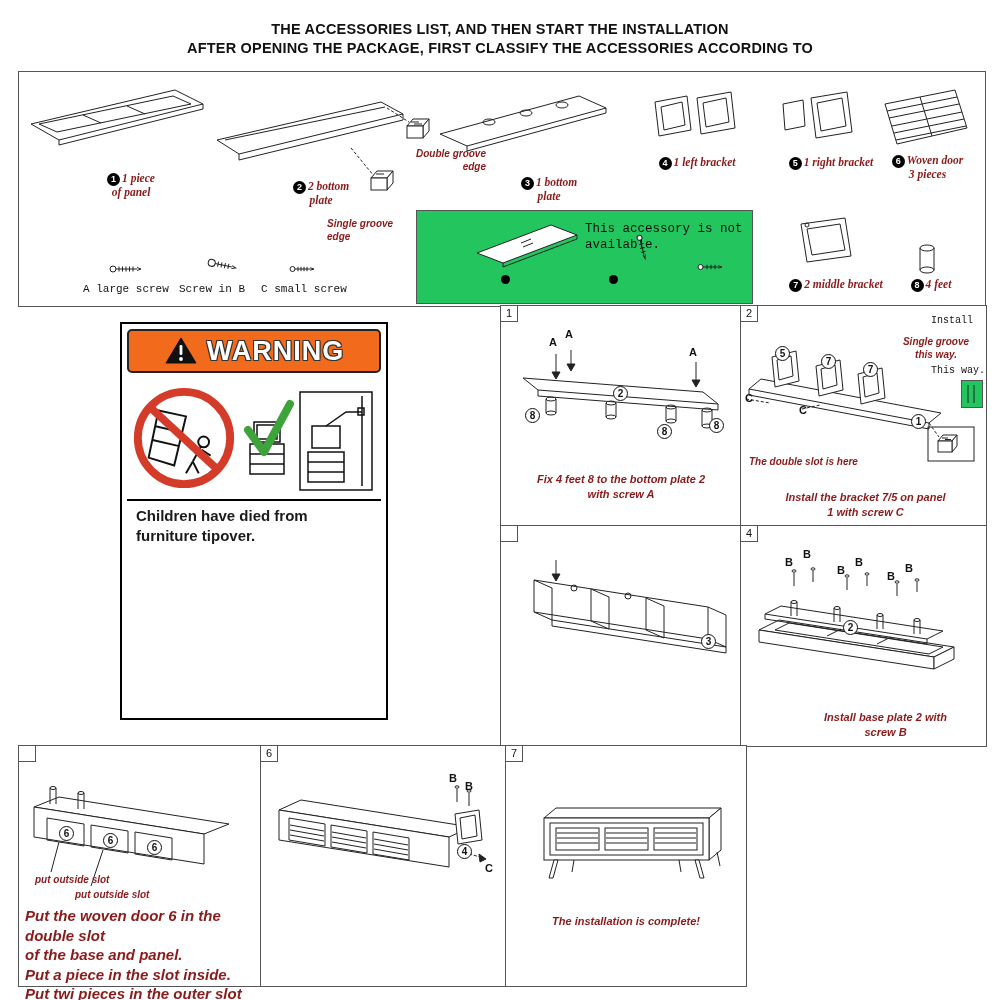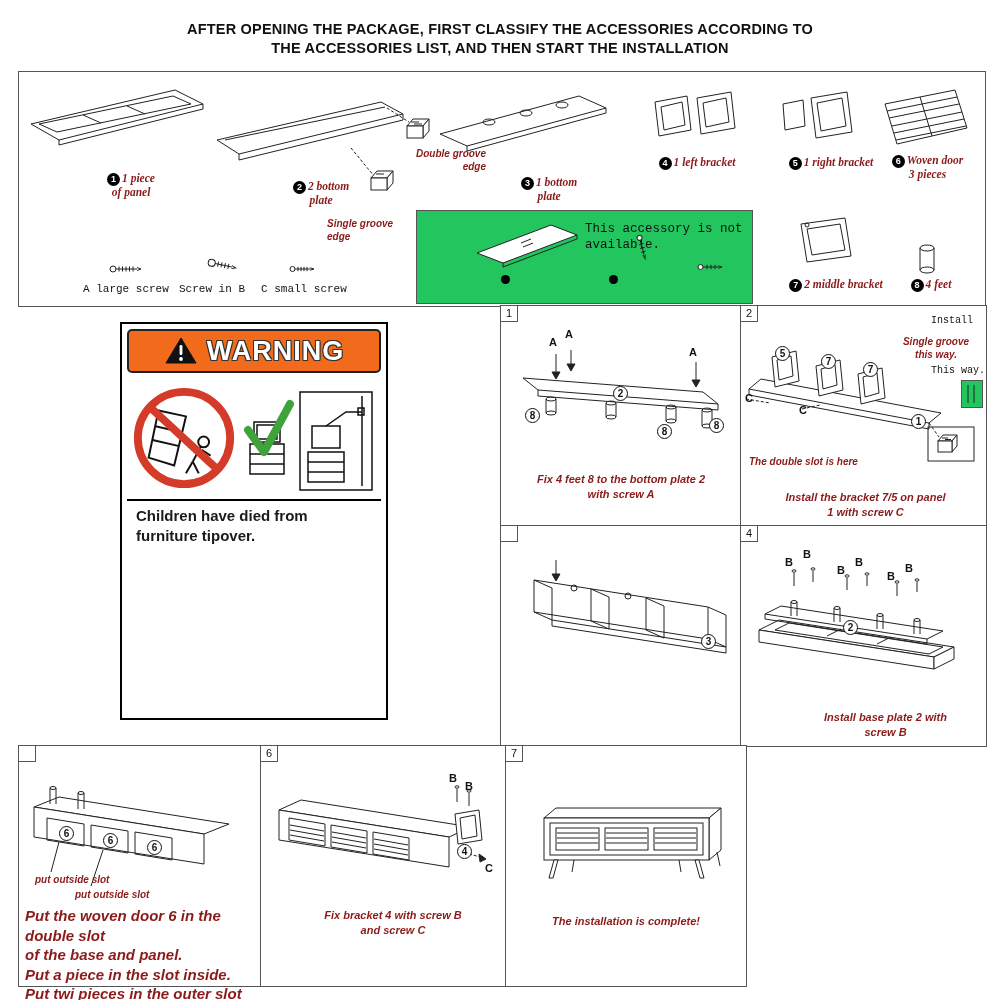--- a/index.html
+++ b/index.html
@@ -46,22 +46,22 @@
   .warn-heading{font-weight:bold;font-size:15px;line-height:1.35;white-space:pre-line;margin-bottom:25px;color:#1a1a1a;}
   .warn-text ul{margin:0;padding-left:18px;}
   .warn-text li{font-size:14px;line-height:1.5;color:#222;white-space:pre-line;margin-bottom:11px;}
 </style>
 </head>
 <body>
 
 <div class="page">
 
   <div class="title">
+    <div>THE ACCESSORIES LIST, AND THEN START THE INSTALLATION</div>
     <div>AFTER OPENING THE PACKAGE, FIRST CLASSIFY THE ACCESSORIES ACCORDING TO</div>
-    <div>THE ACCESSORIES LIST, AND THEN START THE INSTALLATION</div>
   </div>
 
   <div class="panel" style="left:18px;top:71px;width:966px;height:234px;">
 
     <svg class="d" style="left:6px;top:12px" width="190" height="100" viewBox="0 0 190 100">
       <g fill="none" stroke="#222" stroke-width="1">
         <polygon points="6,40 150,6 178,20 34,56" fill="#fff"></polygon>
         <polygon points="14,40 148,12 166,20 32,48"></polygon>
         <line x1="58" y1="31" x2="76" y2="39"></line>
         <line x1="102" y1="22" x2="120" y2="30"></line>
@@ -507,22 +507,20 @@
         <ellipse cx="196" cy="7" rx="2" ry="1.2"></ellipse>
           <line x1="196" y1="9" x2="196" y2="22"></line>
         <line x1="196" y1="70" x2="211" y2="74" stroke-dasharray="3,2"></line>
         <polygon points="213,75 206,70 207,78" fill="#222"></polygon>
       </g>
     </svg>
     <span class="ltr" style="left:188px;top:26px">B</span>
     <span class="ltr" style="left:204px;top:34px">B</span>
     <span class="ltr" style="left:224px;top:116px">C</span>
     <span class="circ" style="left:196px;top:98px">4</span>
-    <div class="cap" style="left:48px;top:162px;width:168px">Fix bracket 4 with screw B
-and screw C</div>
   </div>
 
   <div class="panel" style="left:505px;top:745px;width:240px;height:240px;">
     <div class="corner">7</div>
     <svg class="d" style="left:18px;top:44px" width="205" height="115" viewBox="0 0 205 115">
       <g fill="none" stroke="#222" stroke-width="1">
         <polygon points="20,28 185,28 197,18 32,18" fill="#fff"></polygon>
         <polygon points="185,28 197,18 197,60 185,70" fill="#fff"></polygon>
         <rect x="20" y="28" width="165" height="42" fill="#fff"></rect>
         <rect x="26" y="33" width="153" height="32"></rect>

